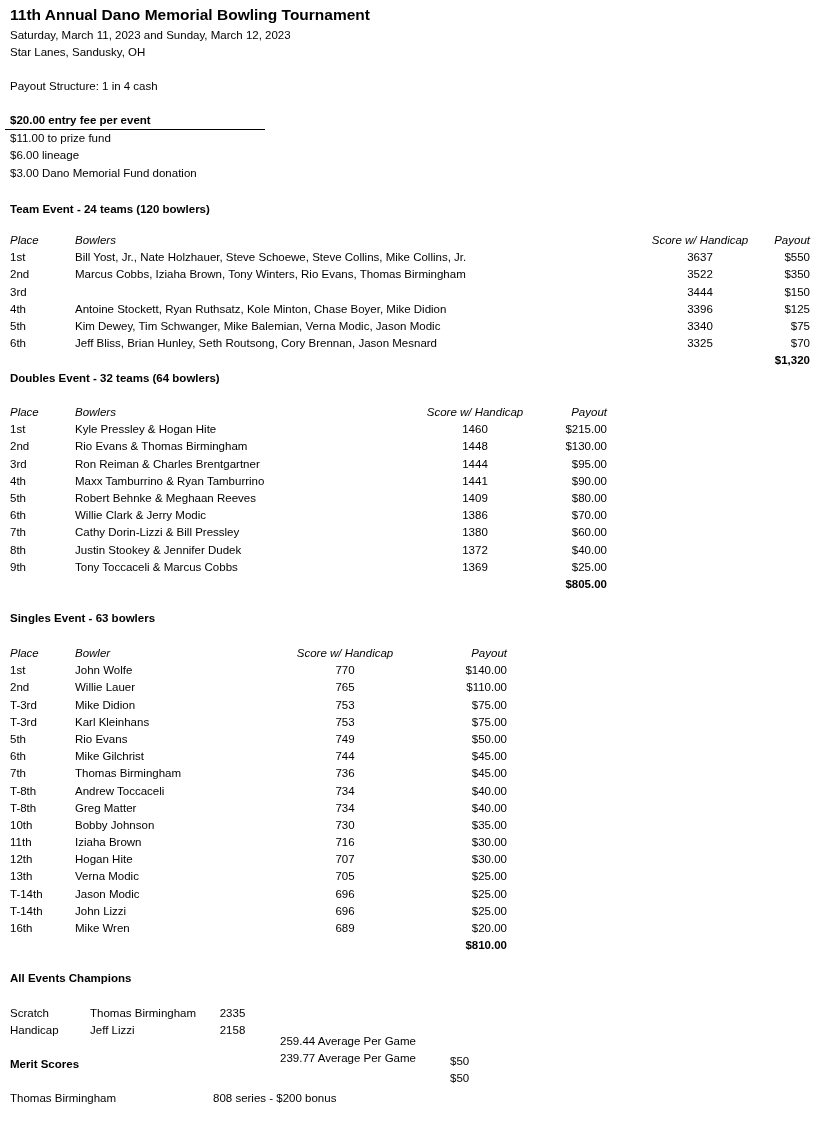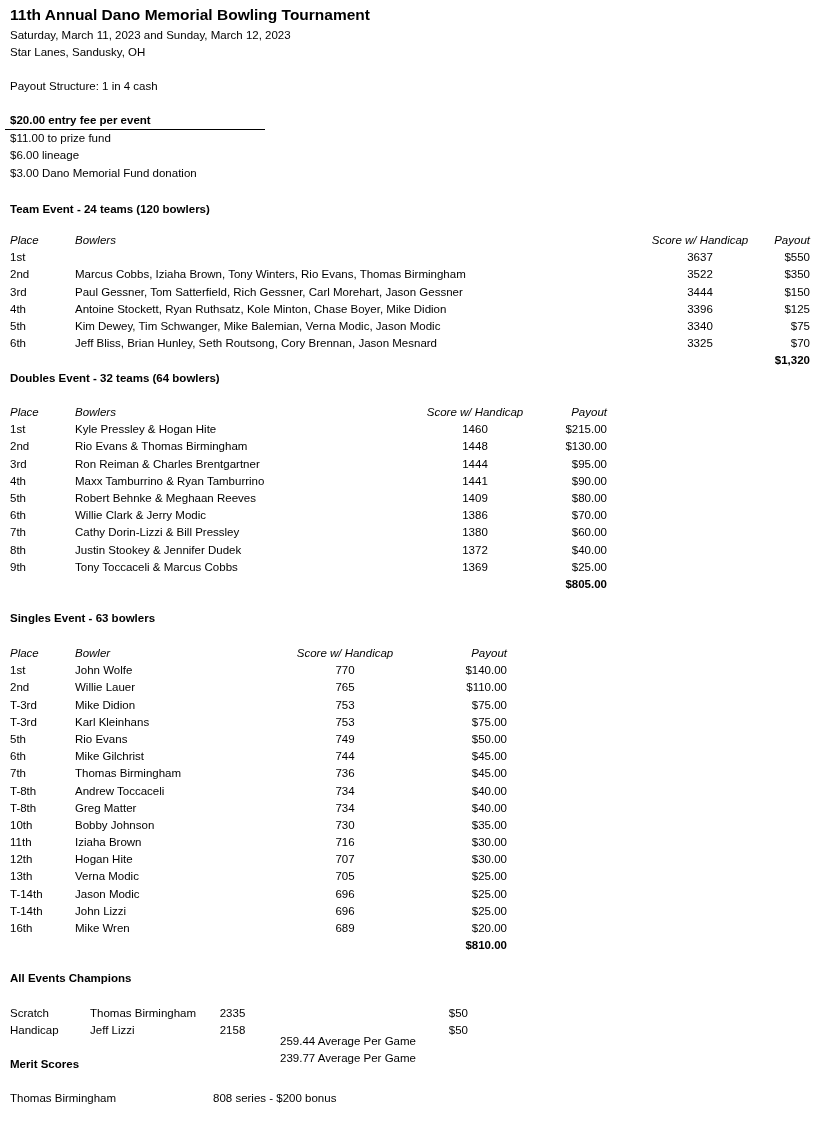--- a/index.html
+++ b/index.html
@@ -23,21 +23,21 @@
   .team    .c-score  { left:640px; width:100px; text-align:center; }
   .team    .c-payout { left:725px; width:75px;  text-align:right; }
   .doubles .c-score  { left:415px; width:100px; text-align:center; }
   .doubles .c-payout { left:530px; width:67px;  text-align:right; }
   .singles .c-score  { left:285px; width:100px; text-align:center; }
   .singles .c-payout { left:430px; width:67px;  text-align:right; }
   .ae .c-cat    { left:0; }
   .ae .c-bowler { left:80px; }
   .ae .c-score  { left:185px; width:75px; text-align:center; }
   .ae .c-avg    { left:270px;margin-top:28px; }
-  .ae .c-payout { left:412px; width:46px; text-align:right; }
+  .ae .c-payout { left:440px; width:46px; text-align:left;margin-top:48px; }
   .merit .c-bowler { left:0; }
   .merit .c-detail { left:203px; }
 </style>
 </head>
 <body>
 
 <div class="doc">
 
   <div class="line title" style="top:5px">11th Annual Dano Memorial Bowling Tournament</div>
   <div class="line" style="top:27px">Saturday, March 11, 2023 and Sunday, March 12, 2023</div>
@@ -54,34 +54,34 @@
   <div class="table team" style="top:232px">
     <div class="trow hdr">
       <span class="c-place">Place</span>
       <span class="c-bowlers">Bowlers</span>
       <span class="c-score">Score w/ Handicap</span>
       <span class="c-payout">Payout</span>
     </div>
 
       <div class="trow">
         <span class="c-place">1st</span>
+        <span class="c-bowlers">Bill Yost, Jr., Nate Holzhauer, Steve Schoewe, Steve Collins, Mike Collins, Jr.</span>
         <span class="c-score">3637</span>
         <span class="c-payout">$550</span>
       </div>
 
       <div class="trow">
         <span class="c-place">2nd</span>
         <span class="c-bowlers">Marcus Cobbs, Iziaha Brown, Tony Winters, Rio Evans, Thomas Birmingham</span>
         <span class="c-score">3522</span>
         <span class="c-payout">$350</span>
       </div>
 
       <div class="trow">
         <span class="c-place">3rd</span>
-        <span class="c-bowlers">Paul Gessner, Tom Satterfield, Rich Gessner, Carl Morehart, Jason Gessner</span>
         <span class="c-score">3444</span>
         <span class="c-payout">$150</span>
       </div>
 
       <div class="trow">
         <span class="c-place">4th</span>
         <span class="c-bowlers">Antoine Stockett, Ryan Ruthsatz, Kole Minton, Chase Boyer, Mike Didion</span>
         <span class="c-score">3396</span>
         <span class="c-payout">$125</span>
       </div>

